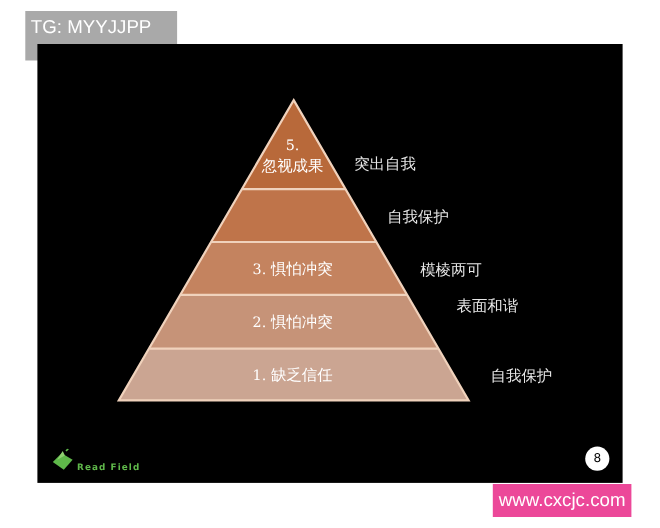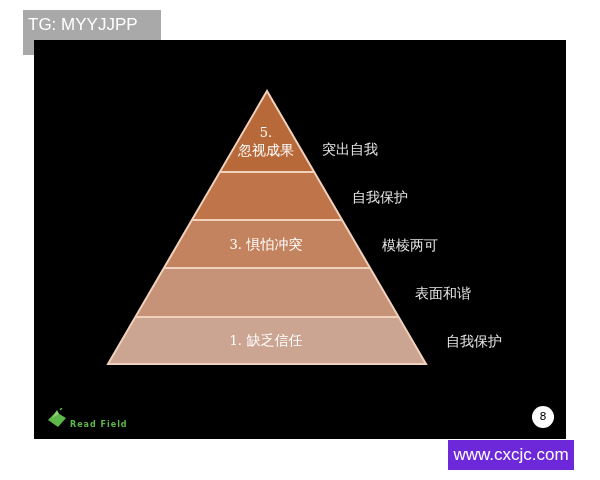--- a/index.html
+++ b/index.html
@@ -29,21 +29,21 @@
   .logo { position:absolute; left:12px; top:368px; }
   .logo-cn { position:absolute; left:36px; top:363px; color:#5fb84a; font-size:13px; font-weight:bold; letter-spacing:1px; white-space:nowrap; }
   .logo-en { position:absolute; left:36px; top:380px; color:#5fb84a; font-size:8px; font-weight:bold; letter-spacing:1px; white-space:nowrap; }
   .reg { font-size:7px; vertical-align:top; color:#8aa; }
   .page-num {
     position:absolute; left:498px; top:366px; width:22px; height:22px; border-radius:50%;
     background:#ffffff; color:#000; font-size:11px; text-align:center; line-height:22px;
   }
   .url-badge {
     position:absolute; left:448px; top:440px; width:126px; height:30px;
-    background:#6d28d9; color:#ffffff; font-size:17px; line-height:30px; text-align:center;
+    background:#ec4899; color:#ffffff; font-size:17px; line-height:30px; text-align:center;
     font-family:"Liberation Sans", sans-serif;
   }
 </style>
 </head>
 <body>
 
 <div class="tg-badge">TG: MYYJJPP</div>
 
 <div class="slide">
   <svg class="pyramid" width="532" height="399">
@@ -59,26 +59,27 @@
       <line x1="158" y1="180" x2="308" y2="180"></line>
       <line x1="130" y1="228" x2="336" y2="228"></line>
       <line x1="102" y1="277" x2="364" y2="277"></line>
     </g>
   </svg>
 
   <div class="label" style="left:232px; top:84px;"><span class="num">5.</span></div>
   <div class="label" style="left:232px; top:102px;">忽视成果</div>
 
   <div class="label" style="left:232px; top:196px;"><span class="num">3.</span> <span>惧怕冲突</span></div>
+  <div class="label" style="left:232px; top:244px;"><span class="num">2.</span> <span>惧怕冲突</span></div>
   <div class="label" style="left:232px; top:292px;"><span class="num">1.</span> <span>缺乏信任</span></div>
 
   <div class="side" style="left:288px; top:101px;text-align:center;">突出自我</div>
   <div class="side" style="left:318px; top:149px;">自我保护</div>
   <div class="side" style="left:348px; top:197px;">模棱两可</div>
-  <div class="side" style="left:381px; top:245px;">表面和谐</div>
+  <div class="side" style="left:381px; top:230px;">表面和谐</div>
   <div class="side" style="left:412px; top:293px;">自我保护</div>
 
   <svg class="logo" width="22" height="20">
     <polygon points="2,12 10,4 20,10 12,19" fill="#5fb84a"></polygon>
     <polygon points="6,10 11,2 13,6" fill="#8fd070"></polygon>
     <line x1="14" y1="2" x2="16" y2="0" stroke="#5fb84a" stroke-width="1.5"></line>
   </svg>
   <div class="logo-en">Read Field</div>
 
   <div class="page-num">8</div>

